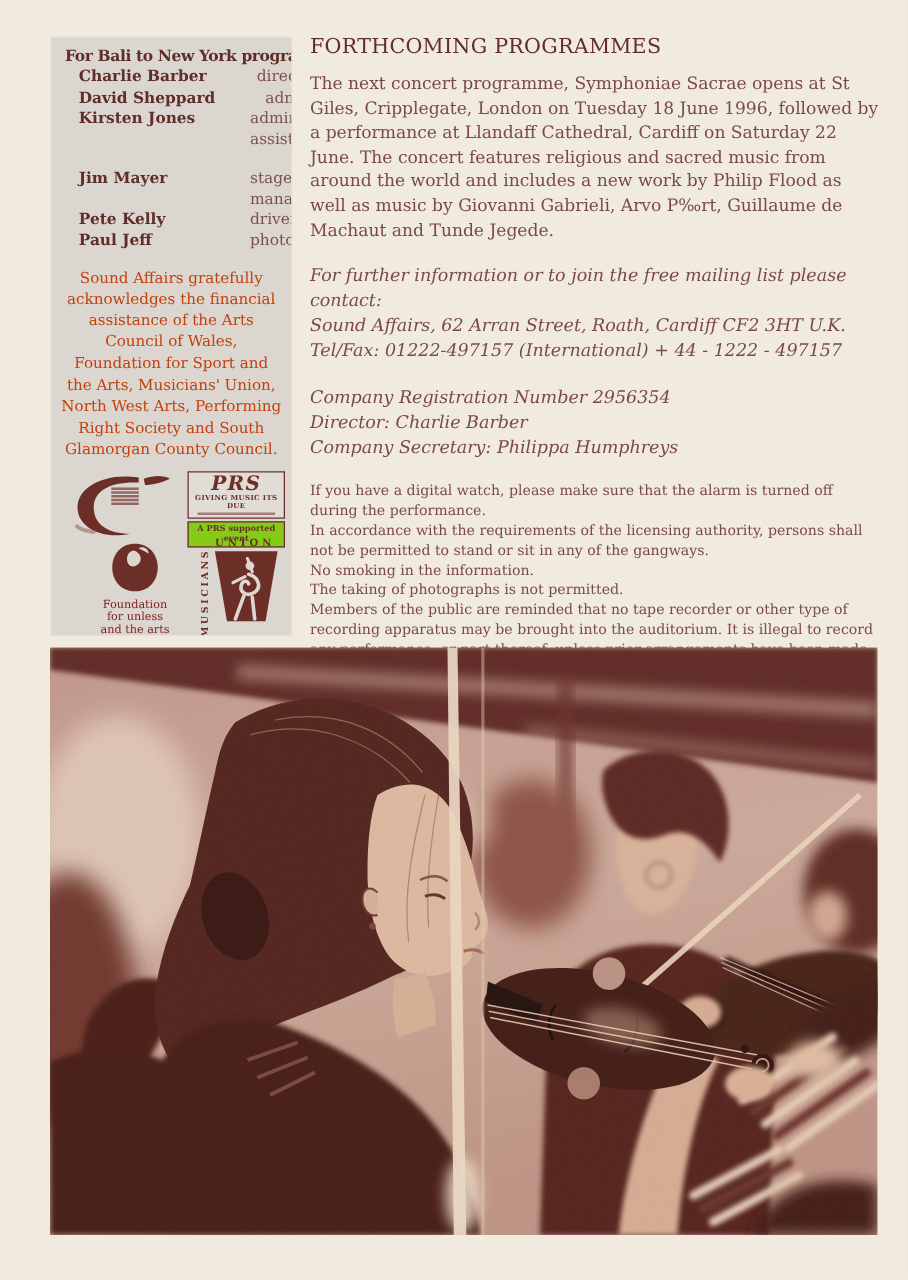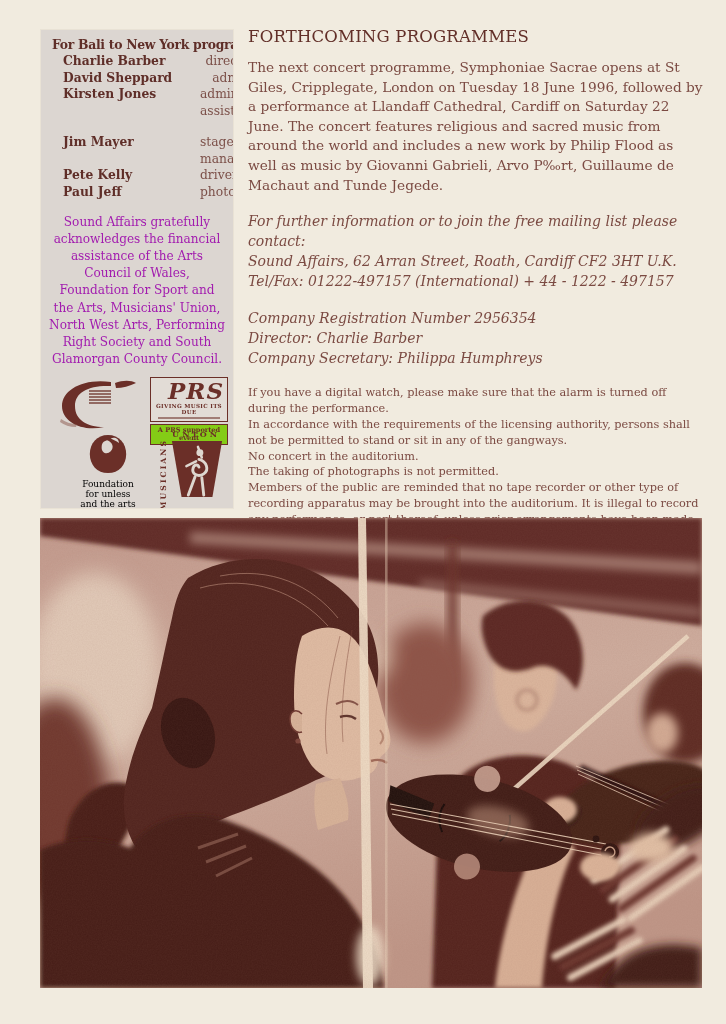--- a/index.html
+++ b/index.html
@@ -8,35 +8,35 @@
 
   
   .panel{position:absolute;left:41px;top:30px;width:192px;height:478px;
          background:#dcd6d1;overflow:hidden;box-shadow:0 0 0 1px rgba(120,80,70,0.06);}
   .credits{padding:7px 9px 0 11px;}
   .credits-title{font-weight:bold;font-size:12.4px;color:#5f2e28;letter-spacing:-0.3px;margin-bottom:1px;white-space:nowrap;}
   .credit-row{display:flex;font-size:12.3px;line-height:1.36;}
   .credit-row.gap{margin-top:14px;}
   .credit-name{flex:0 0 97px;font-weight:bold;color:#5f2e28;white-space:nowrap;margin-left:11px;}
   .credit-role{flex:1;color:#7c5049;margin-left:40px;}
-  .ack{text-align:center;font-size:12.1px;line-height:1.42;color:#a21caf;margin:13px 7px 0;}
+  .ack{text-align:center;font-size:12.1px;line-height:1.42;color:#c2410c;margin:13px 7px 0;}
 
   
   .logos{position:relative;height:172px;margin-top:9px;}
   .acw-logo{position:absolute;left:14px;top:0;}
   .acw-lines{position:absolute;left:34px;top:13px;}
   .acw-lines div{width:22px;height:1.4px;background:#7a443c;opacity:.75;margin-bottom:1.6px;}
   .prs-logo{position:absolute;right:5px;top:0;width:78px;color:#6b2f28;}
   .prs-box{border:1.6px solid #6b2f28;padding:1px 3px 2px;text-align:center;background:#e2dcd6;}
-  .prs-acronym{font-size:23px;font-weight:bold;font-style:italic;line-height:1;letter-spacing:1px;text-align:right;}
+  .prs-acronym{font-size:16px;font-weight:bold;font-style:italic;line-height:1;letter-spacing:1px;}
   .prs-tagline{font-size:5.6px;font-weight:bold;letter-spacing:.3px;margin-top:1px;}
   .prs-tinyline{height:2px;background:#6b2f28;opacity:.55;margin:1.5px 4px 0;}
   .prs-supported{border:1px solid #6b2f28;margin-top:2px;text-align:center;
                  font-size:6.6px;font-weight:bold;padding:1.5px 0;background:#84cc16;}
-  .fsa-logo{position:absolute;left:28px;top:56px;width:78px;text-align:center;color:#000000;}
+  .fsa-logo{position:absolute;left:28px;top:56px;width:78px;text-align:center;color:#7f1d1d;}
   .fsa-text{font-size:9px;line-height:1.08;margin-top:1px;}
   .fsa-text .u{border-bottom:1px solid #ef4444;display:inline-block;padding-bottom:1px;}
   .mu-logo{position:absolute;right:6px;top:52px;width:72px;height:78px;color:#6b2f28;}
   .mu-union{position:absolute;left:17px;top:0;font-size:8px;font-weight:bold;letter-spacing:3.2px;}
   .mu-musicians{position:absolute;left:4px;top:10px;font-size:7.6px;font-weight:bold;letter-spacing:2.1px;
                 writing-mode:vertical-rl;transform:rotate(180deg);}
   .mu-mark{position:absolute;left:15px;top:11px;}
 
   
   .main{position:absolute;left:248px;top:27px;width:458px;color:#7b4a42;}
@@ -153,21 +153,21 @@
 
     <div class="blk">
       <div>Company Registration Number 2956354</div>
       <div>Director: Charlie Barber</div>
       <div>Company Secretary: Philippa Humphreys</div>
     </div>
 
     <div class="notices">
       <p>If you have a digital watch, please make sure that the alarm is turned off during the performance.</p>
       <p>In accordance with the requirements of the licensing authority, persons shall not be permitted to stand or sit in any of the gangways.</p>
-      <p>No concert in the auditorium.</p>
+      <p>No smoking in the information.</p>
       <p>The taking of photographs is not permitted.</p>
       <p>Members of the public are reminded that no tape recorder or other type of recording apparatus may be brought into the auditorium. It is illegal to record any performance, or part thereof, unless prior arrangements have been made with management and the concert promoter concerned.</p>
     </div>
   </main>
 
   <figure class="photo">
     <svg viewBox="0 0 662 470" preserveAspectRatio="none">
       <defs>
         <linearGradient id="wall" x1="0" y1="0" x2="0.25" y2="1">
           <stop offset="0" stop-color="#c39b8e"></stop>

